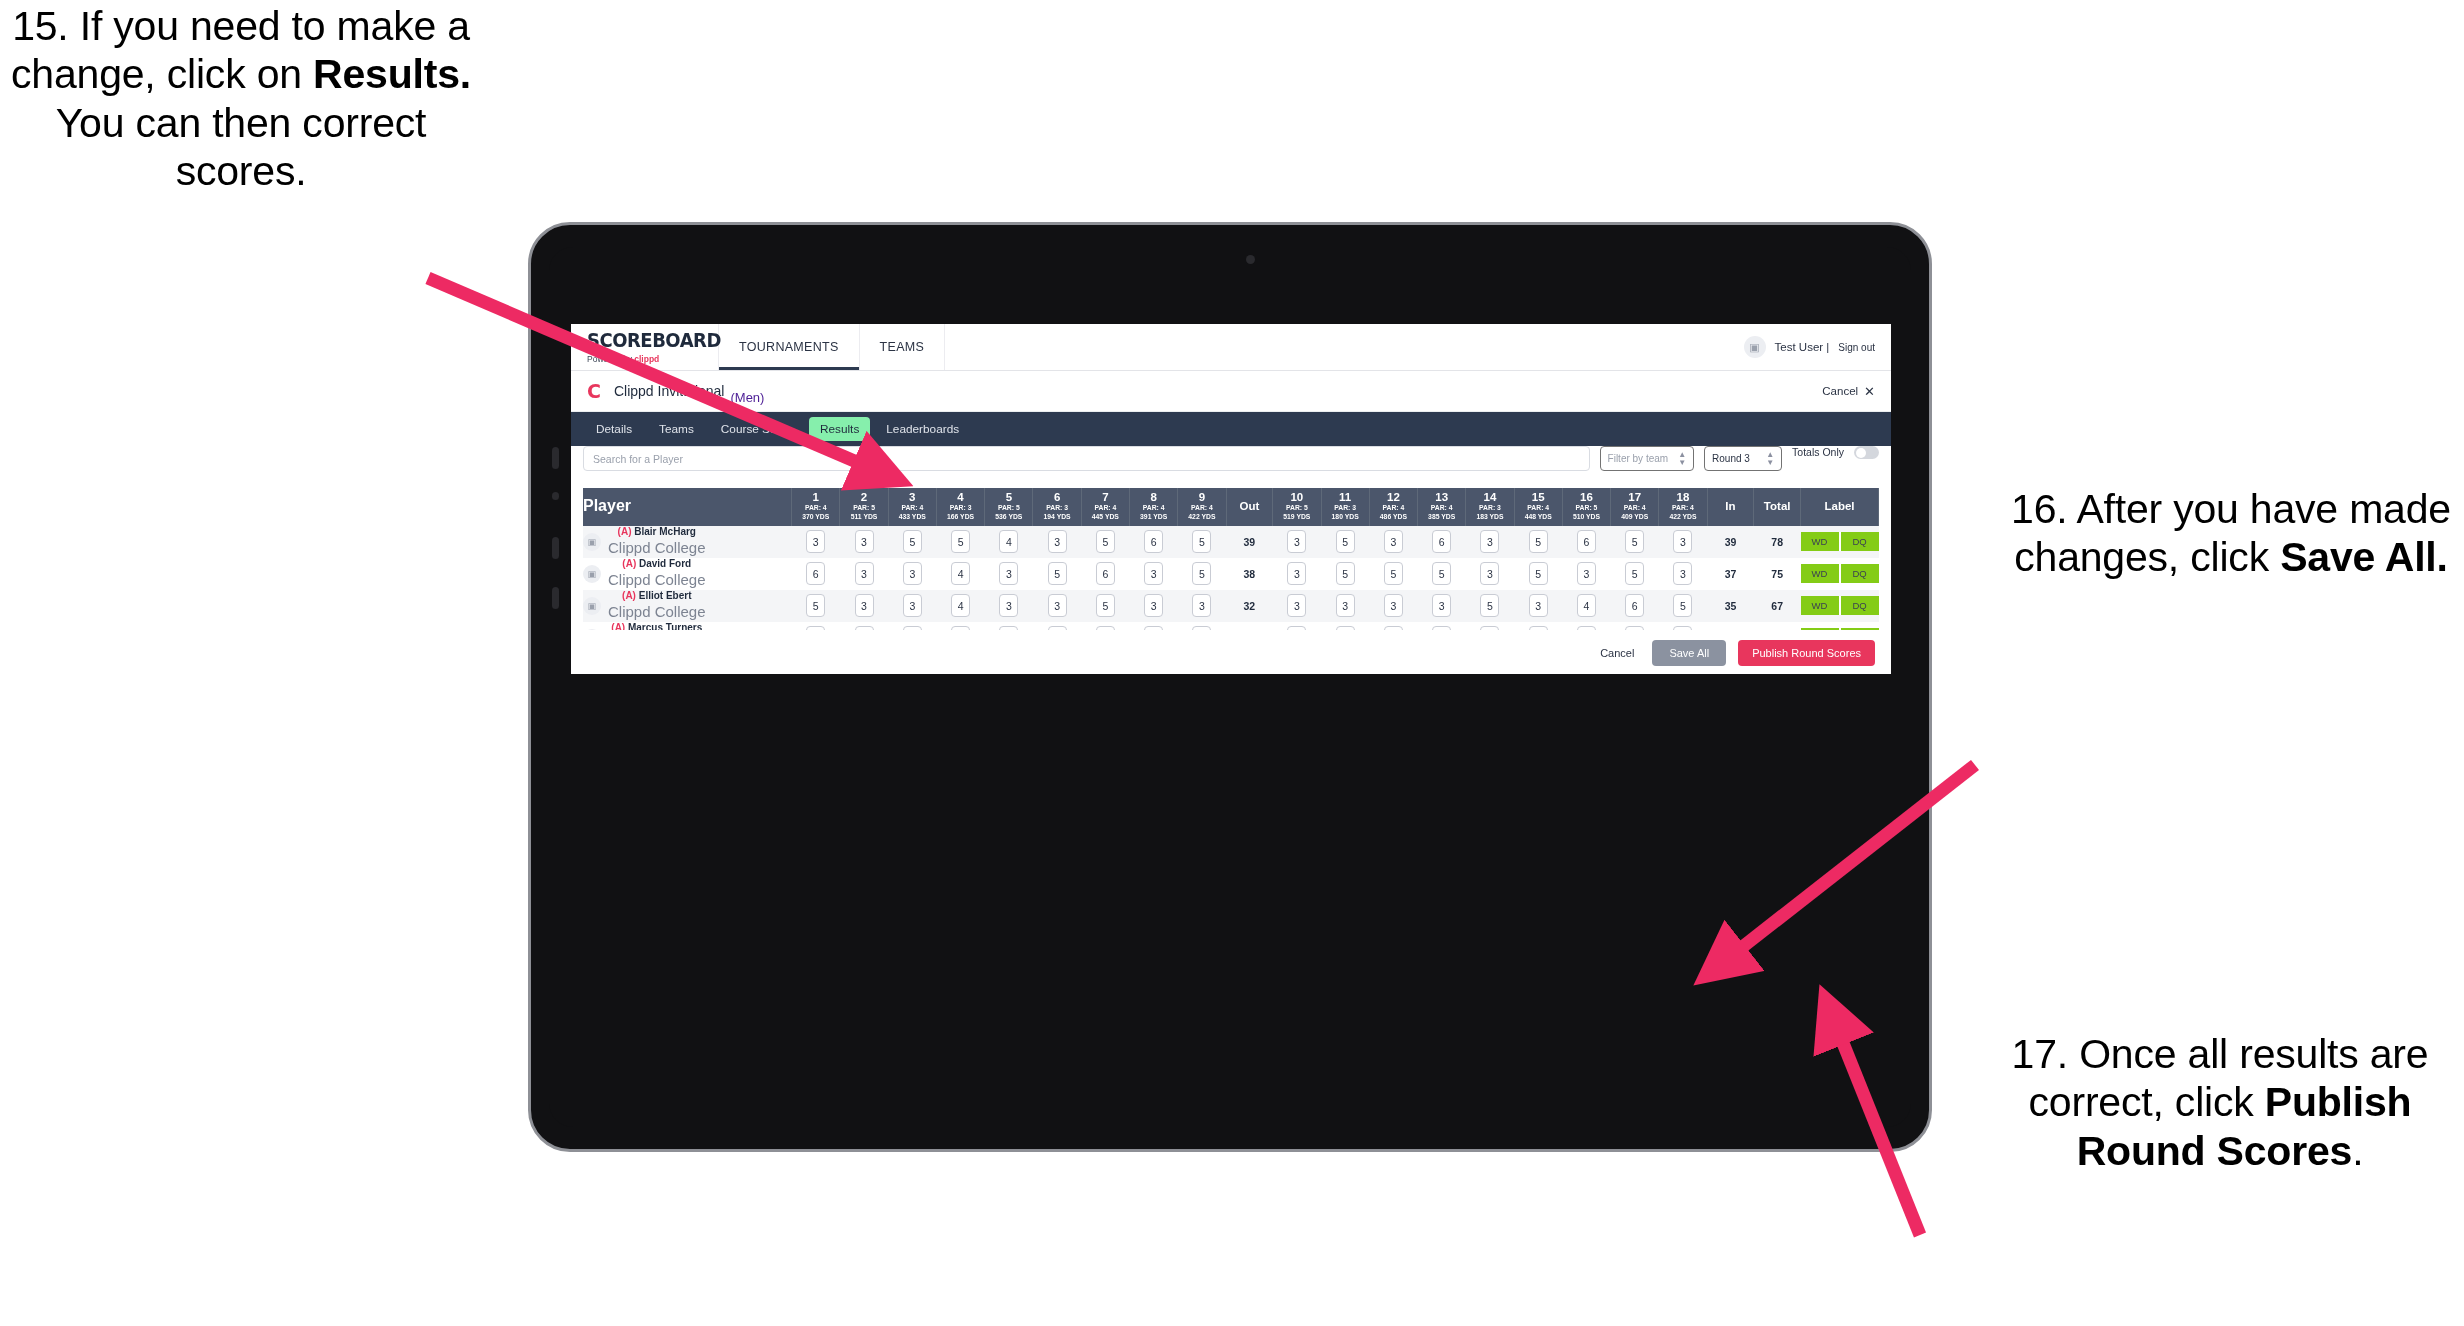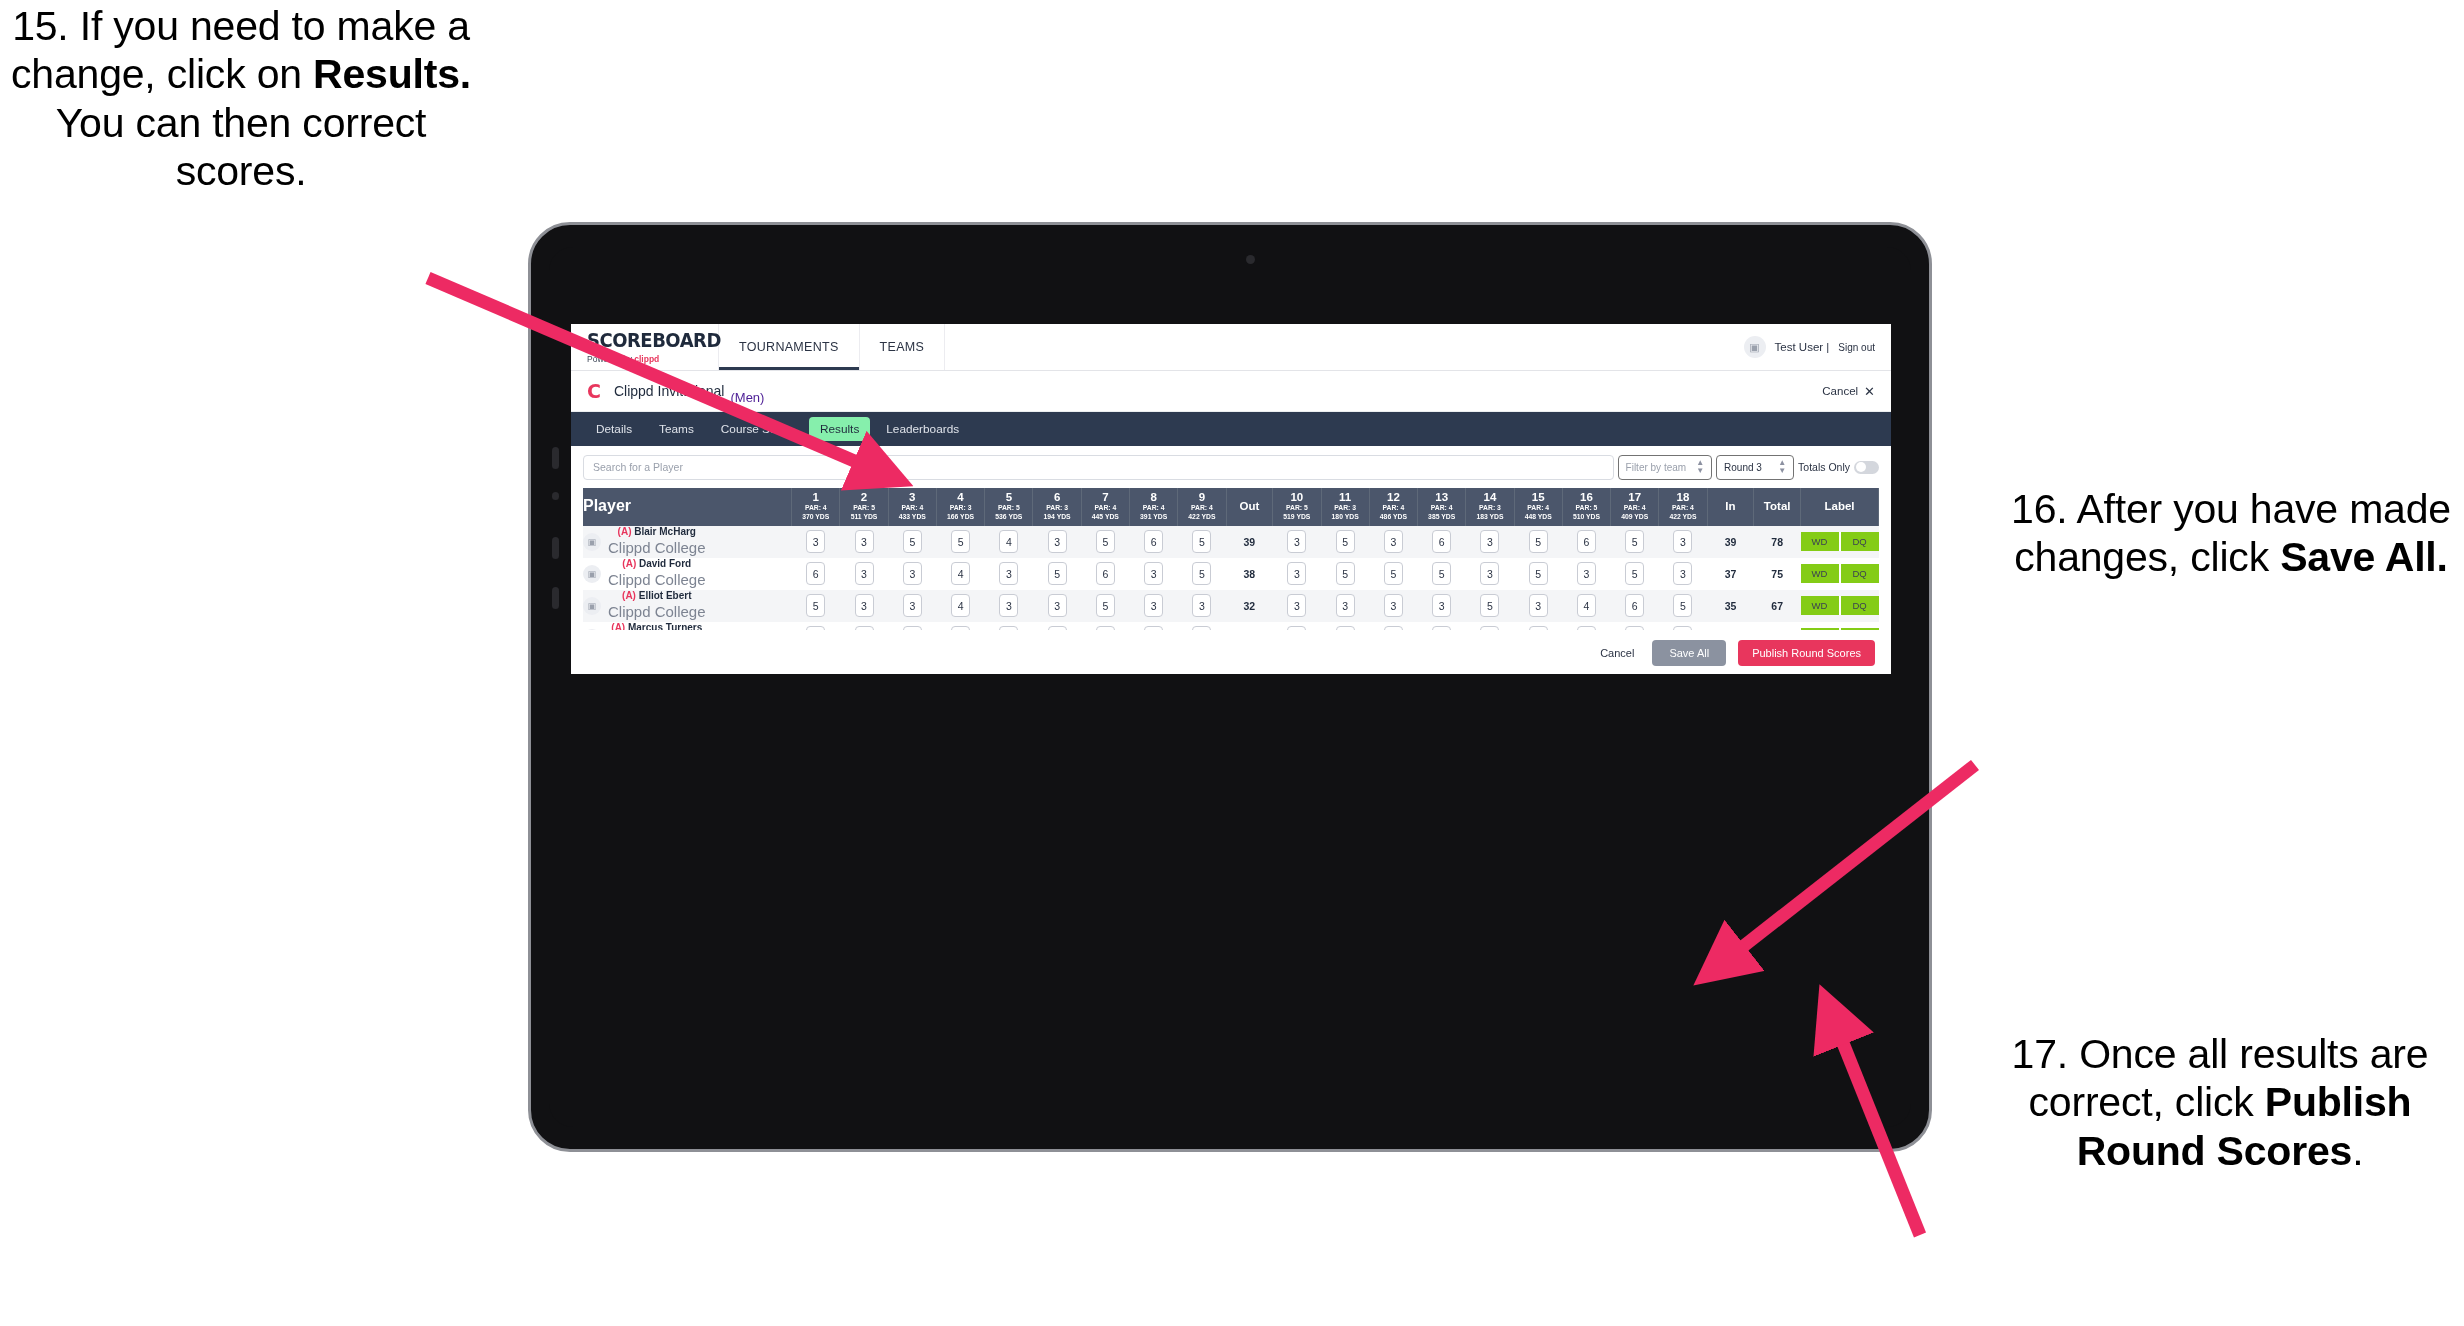--- a/index.html
+++ b/index.html
@@ -136,22 +136,22 @@
     font-size:11.8px; color:#dfe3ea;
     padding:5px 11px;
     border-radius:4px;
     cursor:pointer;
   }
   .tab.active { background:#86efac; color:#1f2a3c; font-weight:400; }
 
   
   .filters {
     height:42px;
-    display:flex; align-items:center;
-    padding:0 12px; gap:4px;
+    display:flex; align-items:flex-start;
+    padding:0 12px; gap:10px;
     background:#fff;
   }
   .search-input {
     flex:1; height:25px;
     border:1px solid #d9dce2; border-radius:4px;
     font-size:10.5px; color:#9aa0ac;
     padding:0 9px;
     display:flex; align-items:center;
     background:#fff;
   }

